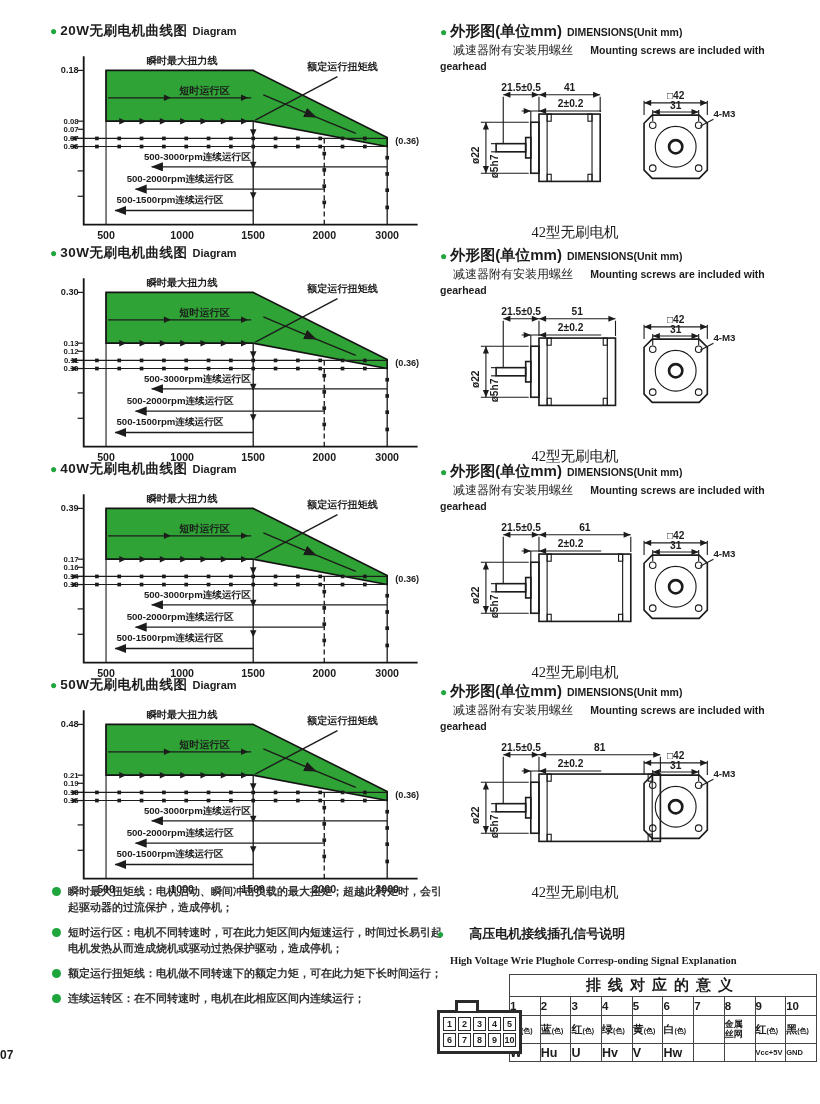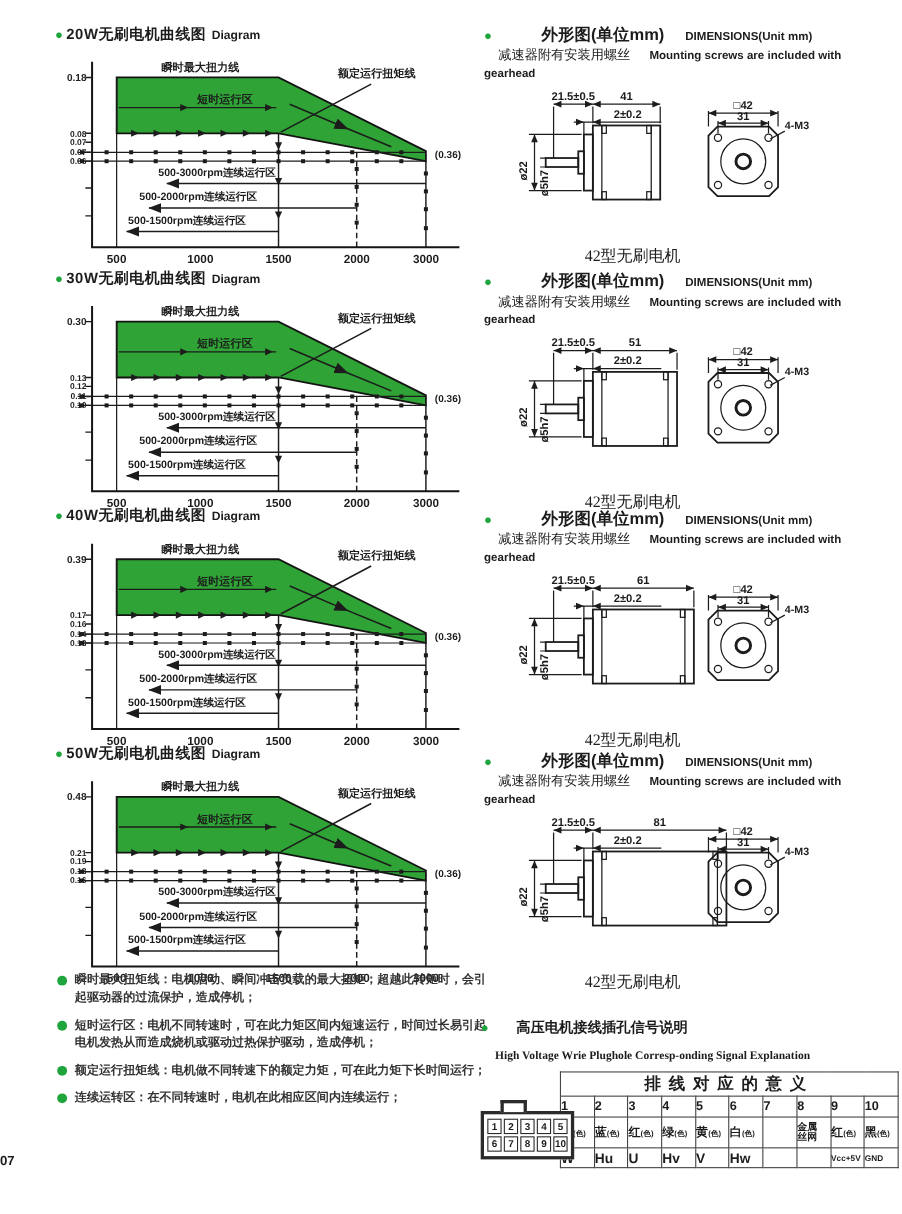--- a/index.html
+++ b/index.html
@@ -8,22 +8,22 @@
         font-family:"Liberation Sans","DejaVu Sans",sans-serif;color:#1c1c1c;overflow:hidden;}
   
   .chart-sec{position:absolute;left:50px;width:382px;}
   .dim-sec{position:absolute;left:440px;width:360px;}
   .sec-title{display:flex;align-items:baseline;height:18px;}
   .dot{color:#1ea53c;font-size:12px;margin-right:3px;line-height:1;}
   .t-cn{font-size:13.5px;font-weight:bold;letter-spacing:0.5px;}
   .t-en{font-size:11px;font-weight:bold;margin-left:5px;}
   .chart{display:block;width:378px;height:203px;margin-top:2px;}
   .dim-h1{display:flex;align-items:baseline;height:20px;}
-  .h1-cn{font-size:15px;font-weight:bold;margin-left:42px;}
-  .h1-en{font-size:10.5px;font-weight:bold;margin-left:19px;}
+  .h1-cn{font-size:15px;font-weight:bold;}
+  .h1-en{font-size:10.5px;font-weight:bold;margin-left:5px;}
   .dim-h2{font-size:12px;height:18px;}
   .h2-cn{font-weight:normal;font-size:12px;margin-left:13px;}
   .h2-en{font-weight:bold;font-size:10.5px;margin-left:14px;}
   .dimsvg{display:block;width:352px;height:143px;margin-top:4px;}
   .dim-cap{position:relative;left:40px;width:190px;text-align:center;
            font-family:"Liberation Serif","DejaVu Serif",serif;font-size:14.5px;margin-top:16px;}
   
   .notes{position:absolute;left:52px;top:884px;width:390px;}
   .note{display:flex;margin-bottom:9px;}
   .ndot{flex:0 0 9px;width:9px;height:9px;border-radius:50%;background:#1ea53c;margin:3px 7px 0 0;}

